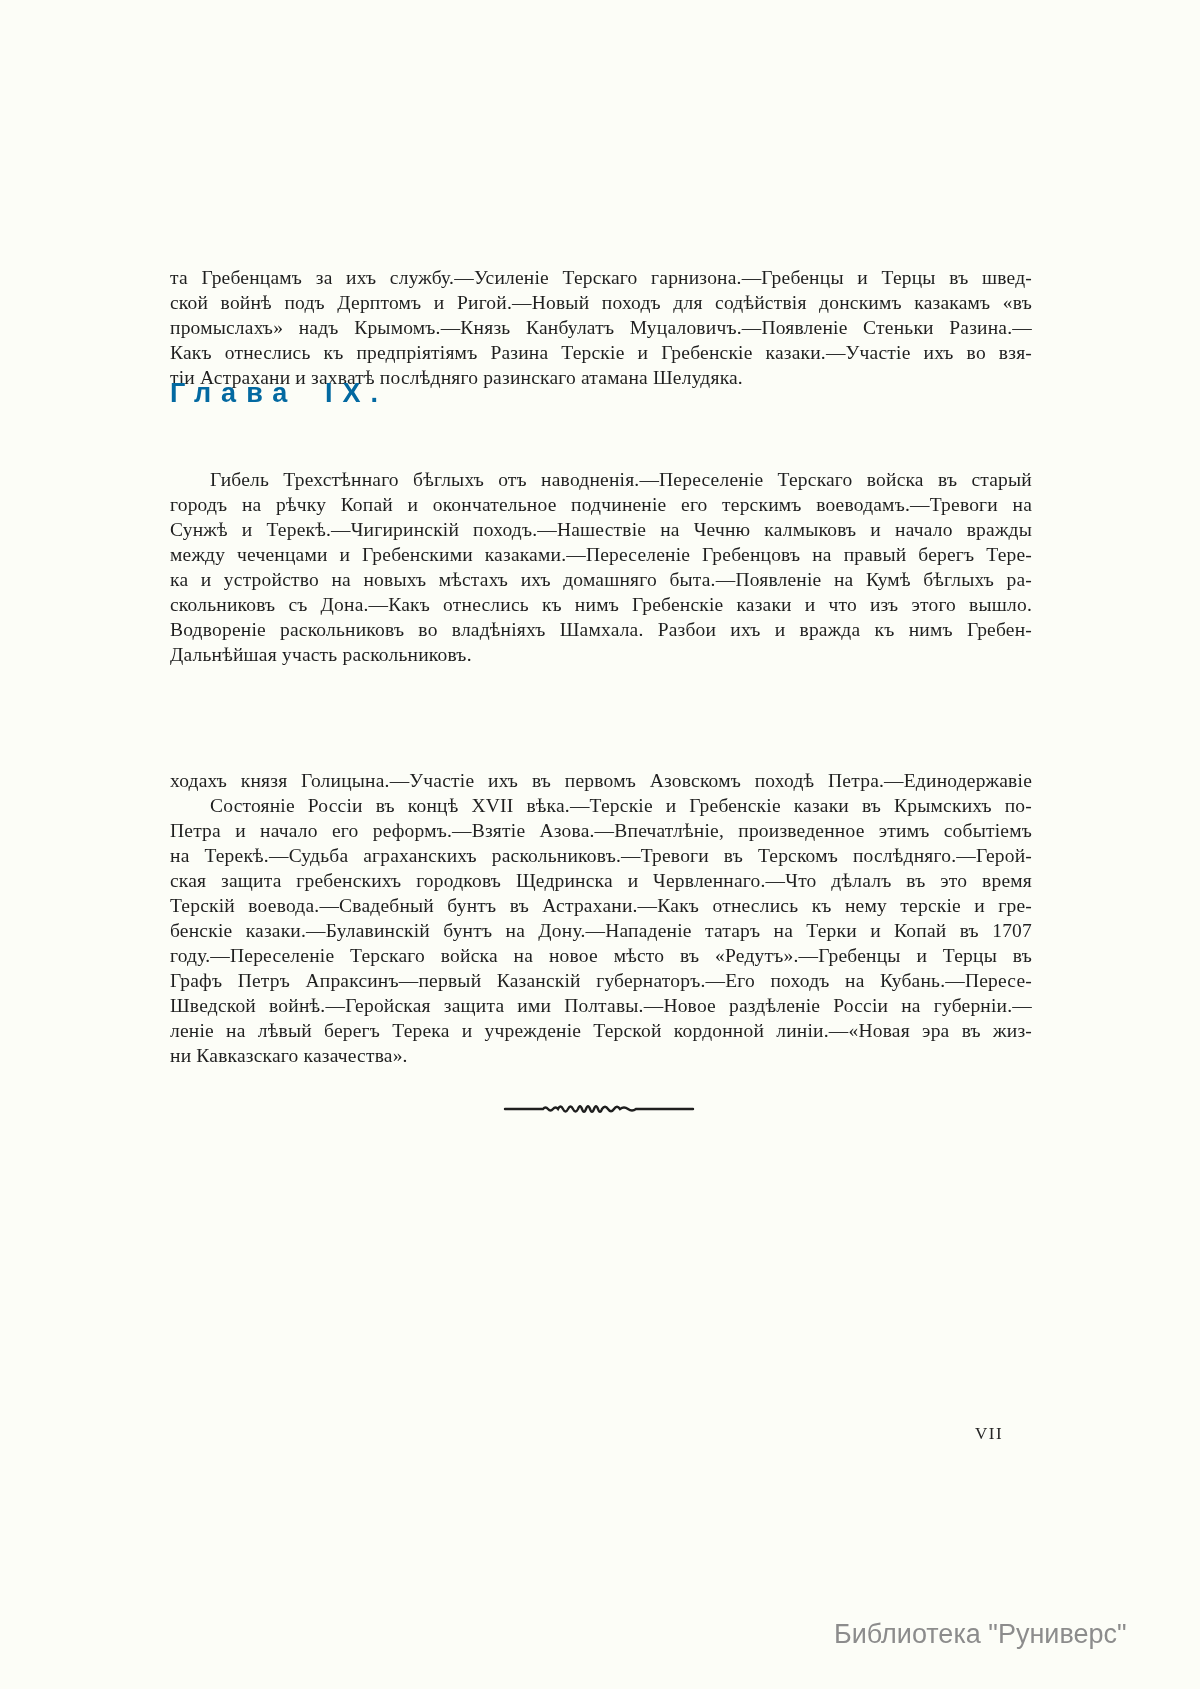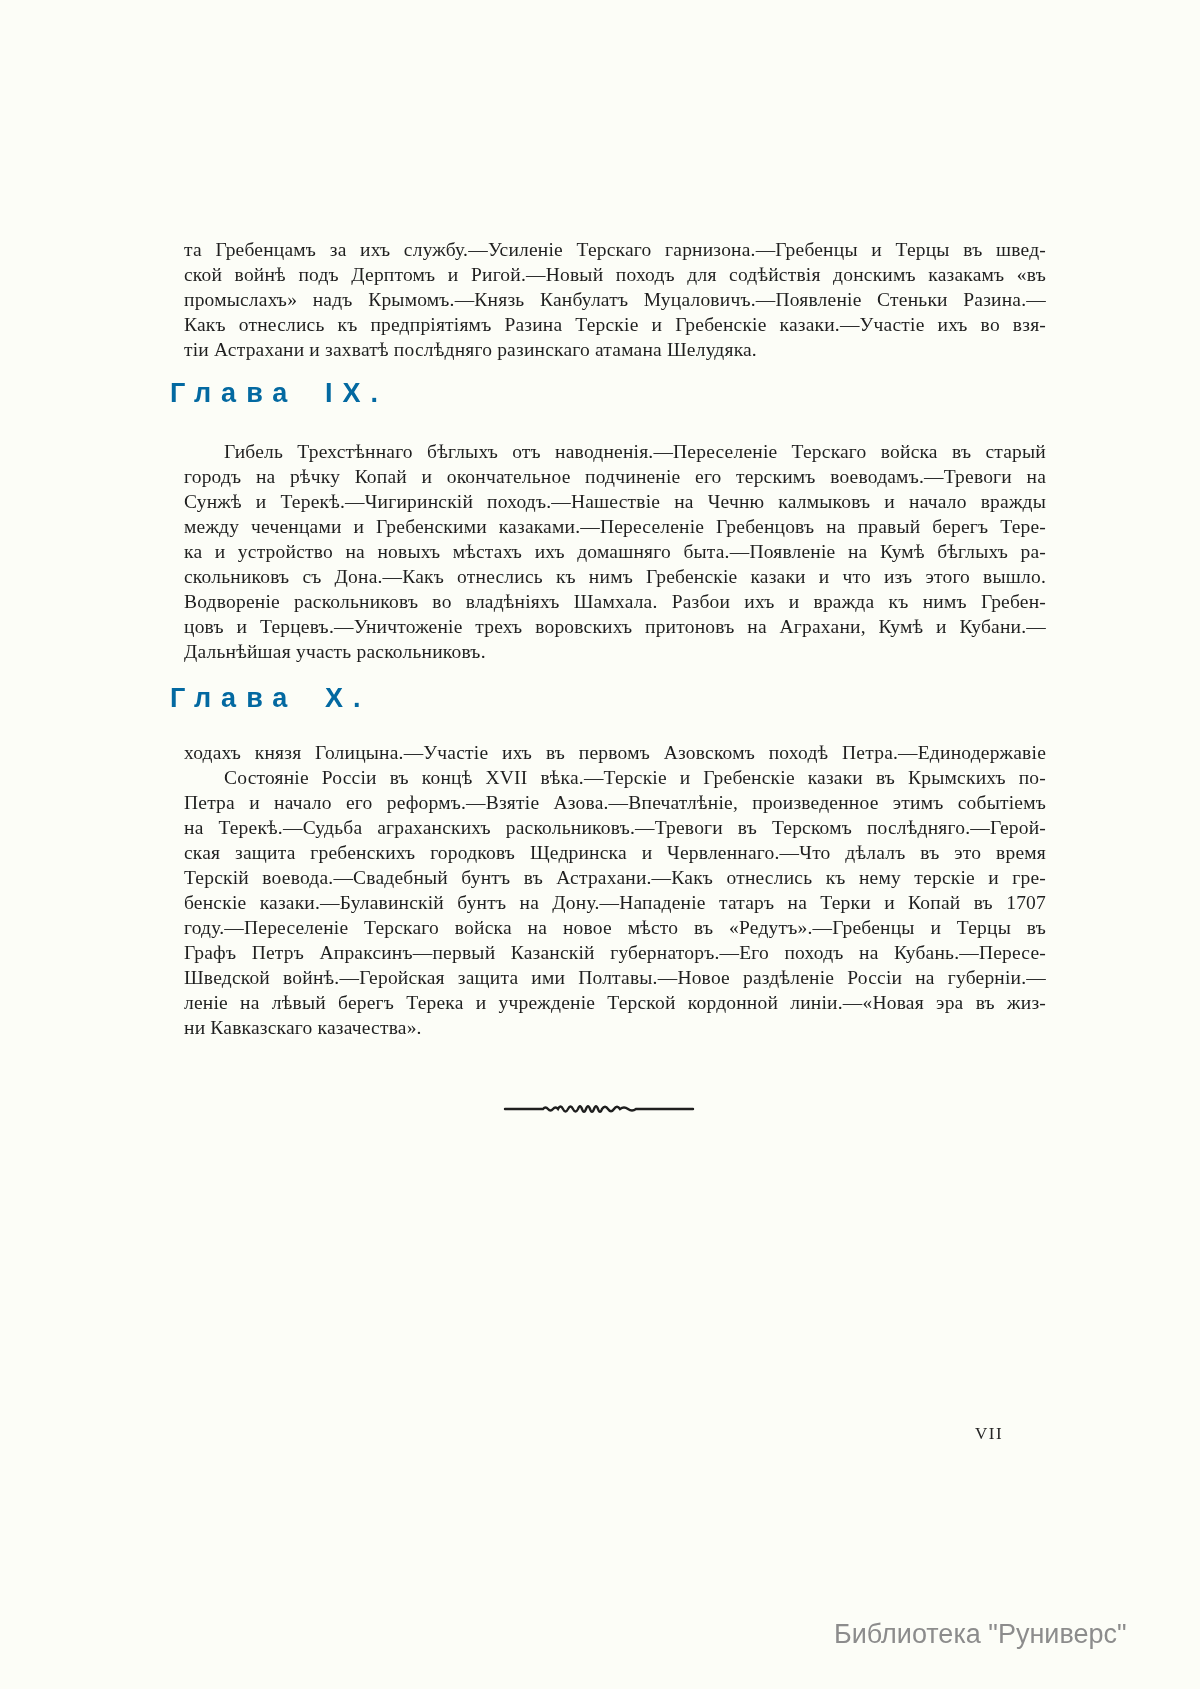--- a/index.html
+++ b/index.html
@@ -7,22 +7,23 @@
     position: relative;
     width: 1200px;
     height: 1689px;
     background: #fcfdf7;
     color: #1f1f1f;
     font-family: "Liberation Serif", serif;
     overflow: hidden;
   }
   .textblock {
     position: absolute;
-    left: 184px;
+    left: 170px;
     width: 862px;
+    margin-top: 28px;
   }
   .line {
     font-size: 19.5px;
     line-height: 25px;
     text-align: justify;
     text-align-last: justify;
     letter-spacing: 0.2px;
   }
   .line.last {
     text-align-last: left;
@@ -81,25 +82,23 @@
   <div class="chapter-heading" style="top:378px">Глава IX.</div>
 
   <div class="textblock" style="top:439px">
       <div class="line indent">Гибель Трехстѣннаго бѣглыхъ отъ наводненія.—Переселеніе Терскаго войска въ старый</div>
       <div class="line">городъ на рѣчку Копай и окончательное подчиненіе его терскимъ воеводамъ.—Тревоги на</div>
       <div class="line">Сунжѣ и Терекѣ.—Чигиринскій походъ.—Нашествіе на Чечню калмыковъ и начало вражды</div>
       <div class="line">между чеченцами и Гребенскими казаками.—Переселеніе Гребенцовъ на правый берегъ Тере-</div>
       <div class="line">ка и устройство на новыхъ мѣстахъ ихъ домашняго быта.—Появленіе на Кумѣ бѣглыхъ ра-</div>
       <div class="line">скольниковъ съ Дона.—Какъ отнеслись къ нимъ Гребенскіе казаки и что изъ этого вышло.</div>
       <div class="line">Водвореніе раскольниковъ во владѣніяхъ Шамхала. Разбои ихъ и вражда къ нимъ Гребен-</div>
-      <div class="line">цовъ и Терцевъ.—Уничтоженіе трехъ воровскихъ притоновъ на Аграхани, Кумѣ и Кубани.—</div>
       <div class="line last">Дальнѣйшая участь раскольниковъ.</div>
     </div>
 
-  <div class="chapter-heading" style="top:683px">Глава X.</div>
 
   <div class="textblock" style="top:740px">
       <div class="line">ходахъ князя Голицына.—Участіе ихъ въ первомъ Азовскомъ походѣ Петра.—Единодержавіе</div>
       <div class="line indent">Состояніе Россіи въ концѣ XVII вѣка.—Терскіе и Гребенскіе казаки въ Крымскихъ по-</div>
       <div class="line">Петра и начало его реформъ.—Взятіе Азова.—Впечатлѣніе, произведенное этимъ событіемъ</div>
       <div class="line">на Терекѣ.—Судьба аграханскихъ раскольниковъ.—Тревоги въ Терскомъ послѣдняго.—Герой-</div>
       <div class="line">ская защита гребенскихъ городковъ Щедринска и Червленнаго.—Что дѣлалъ въ это время</div>
       <div class="line">Терскій воевода.—Свадебный бунтъ въ Астрахани.—Какъ отнеслись къ нему терскіе и гре-</div>
       <div class="line">бенскіе казаки.—Булавинскій бунтъ на Дону.—Нападеніе татаръ на Терки и Копай въ 1707</div>
       <div class="line">году.—Переселеніе Терскаго войска на новое мѣсто въ «Редутъ».—Гребенцы и Терцы въ</div>

